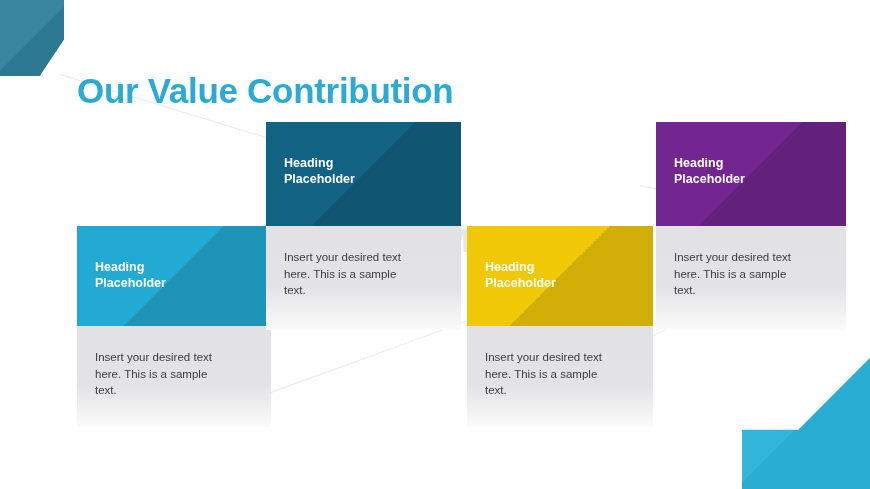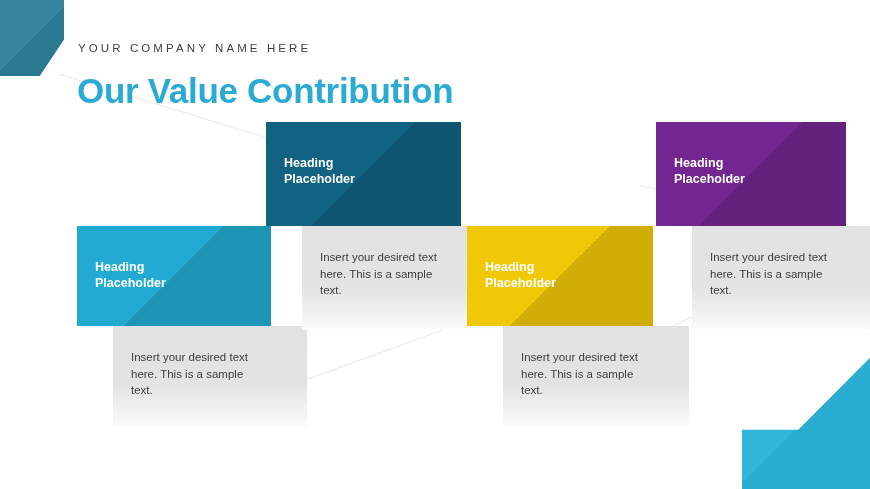--- a/index.html
+++ b/index.html
@@ -132,21 +132,20 @@
     color: #ffffff;
     font-size: 12.5px;
     font-weight: bold;
     line-height: 16px;
     left: 18px;
   }
   .card-body {
     background: linear-gradient(180deg, #e2e2e4 0%, #e3e3e5 58%, #f2f2f3 85%, #fbfbfc 100%);
     box-sizing: border-box;
     position: relative;
-    margin-left: 36px;
   }
   .card-body .body-text {
     position: absolute;
     left: 18px;
     top: 23px;
     width: 125px;
     font-size: 11.5px;
     line-height: 16.5px;
     color: #3c3c42;
   }
@@ -160,21 +159,20 @@
   <div class="hairline" style="left:180px; top:425px; width:330px; transform:rotate(-20deg);"></div>
   <div class="hairline" style="left:520px; top:400px; width:260px; transform:rotate(-26deg);"></div>
   <div class="hairline" style="left:640px; top:185px; width:140px; transform:rotate(12deg);"></div>
 
   <div class="corner-tl"></div>
   <div class="corner-tl-shade"></div>
 
   <div class="corner-br"></div>
   <div class="corner-br-shade"></div>
 
-  <div class="eyebrow">YOUR COMPANY NAME HERE</div>
   <div class="slide-title">Our Value Contribution</div>
 
   <div class="watermark">
     <span class="wm-ring"></span>
     <span>SlideModel</span>
     <span class="wm-tld">.com</span>
   </div>
 
   <div class="card" style="left:77px; top:226px;">
     <div class="card-head" style="width:194px; height:100px; background:#22aad2;">

